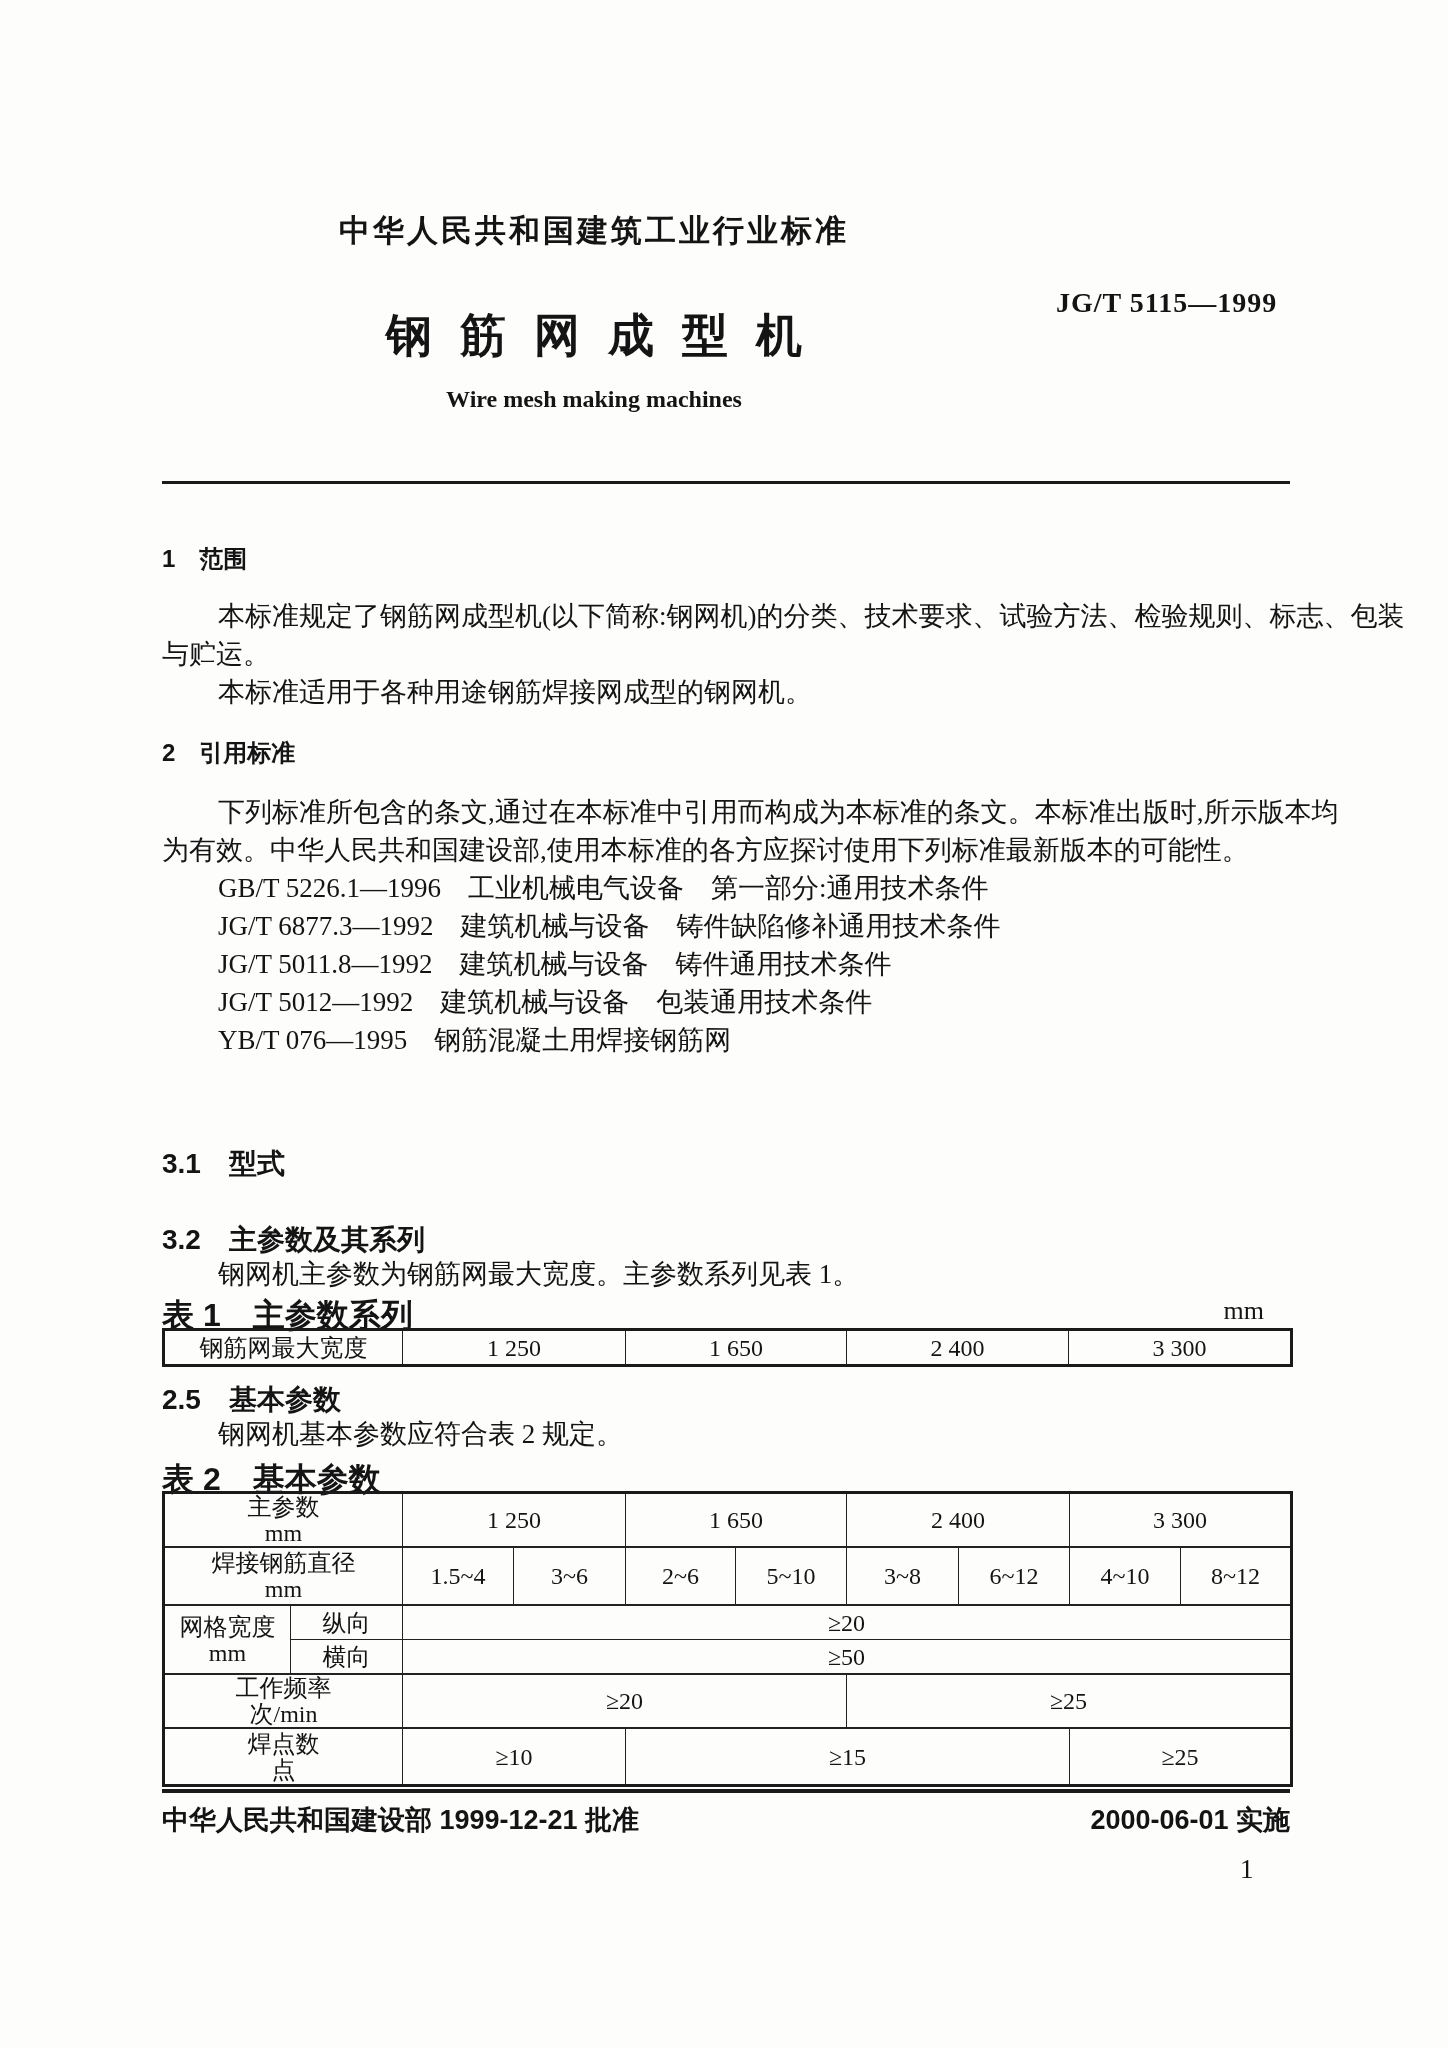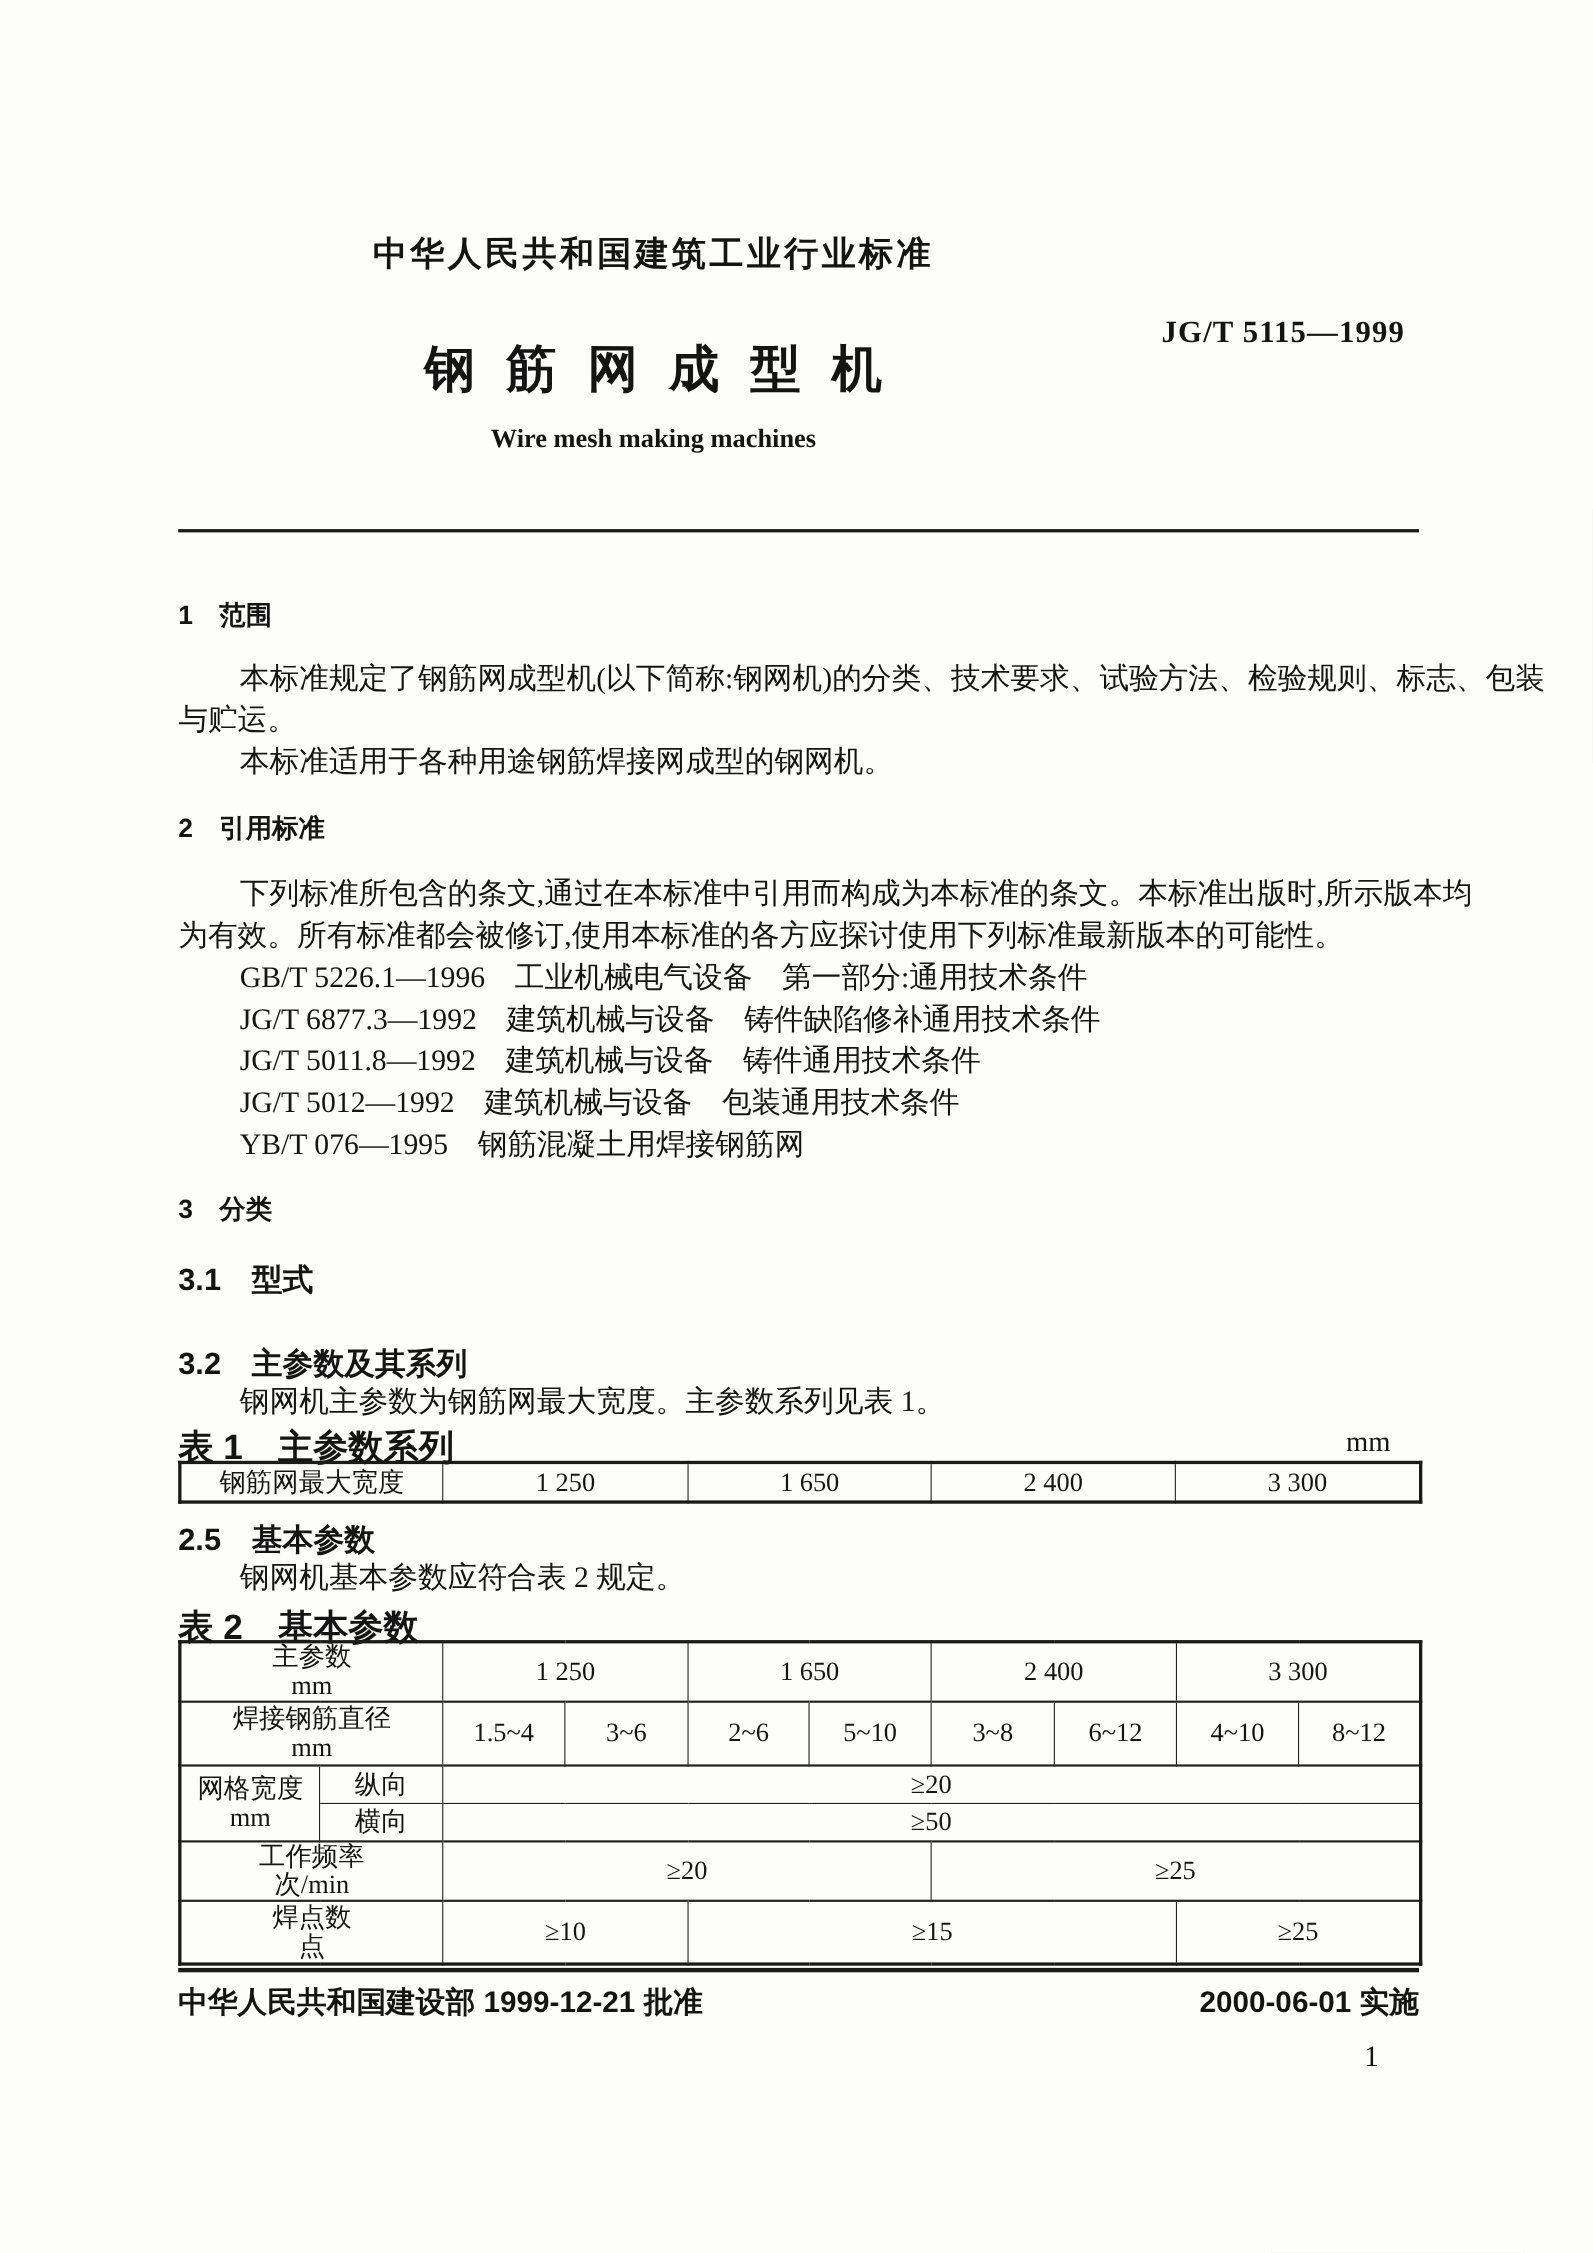--- a/index.html
+++ b/index.html
@@ -107,28 +107,27 @@
   <div class="abs title-en">Wire mesh making machines</div>
   <div class="abs head-rule"></div>
 
   <div class="abs h" style="top:543px">1　范围</div>
   <div class="abs b ind" style="top:601px">本标准规定了钢筋网成型机(以下简称:钢网机)的分类、技术要求、试验方法、检验规则、标志、包装</div>
   <div class="abs b" style="top:639px">与贮运。</div>
   <div class="abs b ind" style="top:677px">本标准适用于各种用途钢筋焊接网成型的钢网机。</div>
 
   <div class="abs h" style="top:737px">2　引用标准</div>
   <div class="abs b ind" style="top:797px">下列标准所包含的条文,通过在本标准中引用而构成为本标准的条文。本标准出版时,所示版本均</div>
-  <div class="abs b" style="top:835px">为有效。所有标准都会被修订,使用本标准的各方应探讨使用下列标准最新版本的可能性。</div>
+  <div class="abs b" style="top:835px">为有效。中华人民共和国建设部,使用本标准的各方应探讨使用下列标准最新版本的可能性。</div>
   <div class="abs b ind" style="top:873px">GB/T 5226.1—1996　工业机械电气设备　第一部分:通用技术条件</div>
   <div class="abs b ind" style="top:911px">JG/T 6877.3—1992　建筑机械与设备　铸件缺陷修补通用技术条件</div>
   <div class="abs b ind" style="top:949px">JG/T 5011.8—1992　建筑机械与设备　铸件通用技术条件</div>
   <div class="abs b ind" style="top:987px">JG/T 5012—1992　建筑机械与设备　包装通用技术条件</div>
   <div class="abs b ind" style="top:1025px">YB/T 076—1995　钢筋混凝土用焊接钢筋网</div>
 
-  <div class="abs h" style="top:1083px">3　分类</div>
   <div class="abs h sub" style="top:1145px">3.1　型式</div>
   <div class="abs h sub" style="top:1221px">3.2　主参数及其系列</div>
   <div class="abs b ind" style="top:1259px">钢网机主参数为钢筋网最大宽度。主参数系列见表 1。</div>
 
   <div class="abs caption" style="top:1294px">表 1　主参数系列</div>
   <div class="abs unit" style="top:1296px">mm</div>
   <div class="abs" style="left:162px;top:1328px">
     <table class="t t1">
       <colgroup>
           <col style="width:239px">

